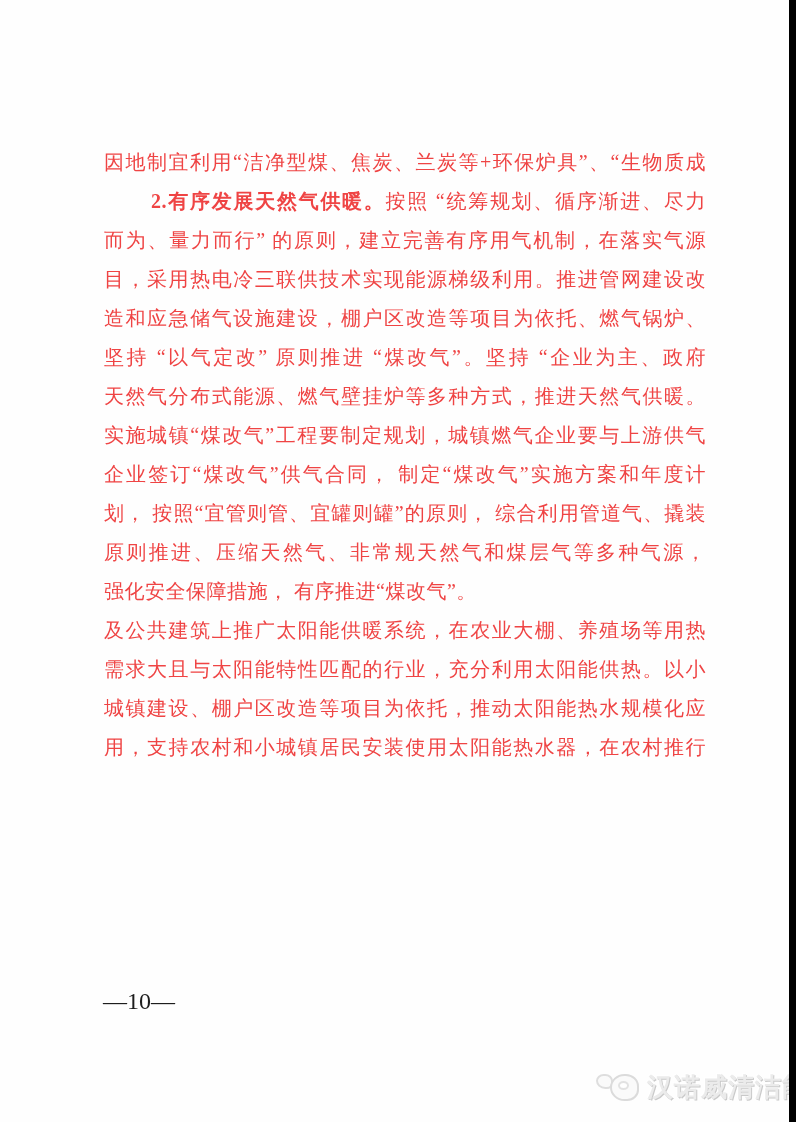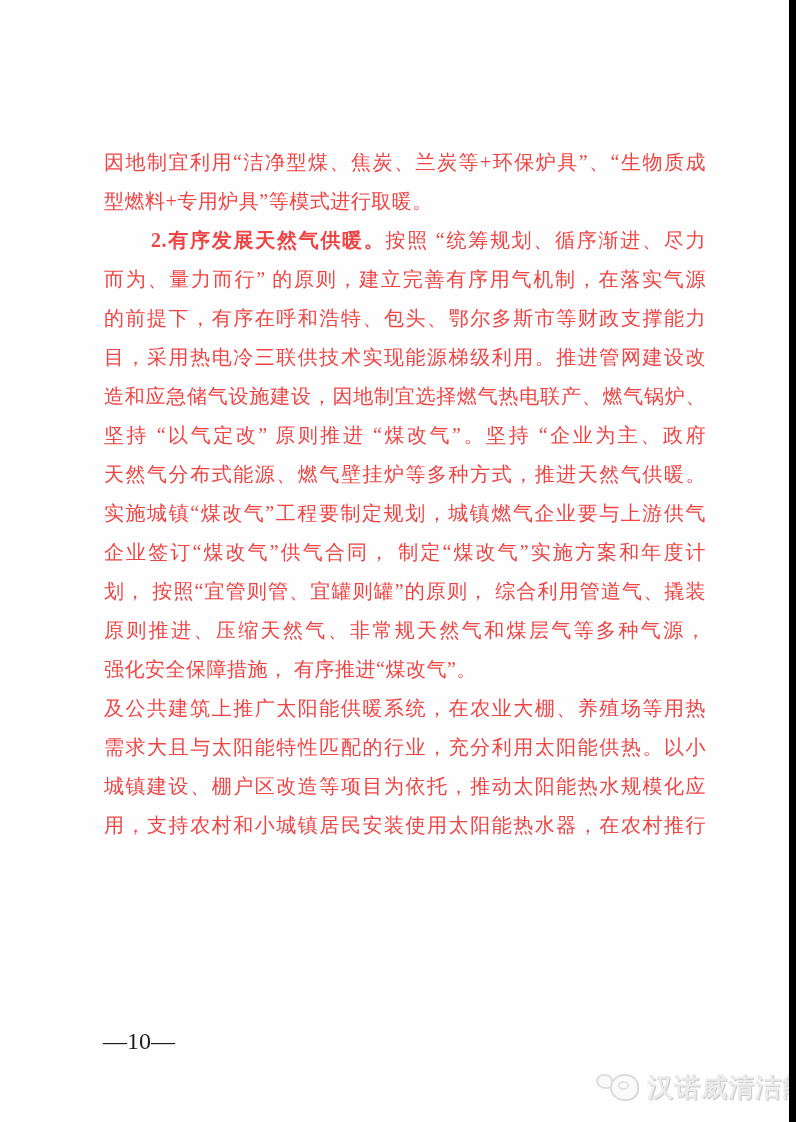--- a/index.html
+++ b/index.html
@@ -38,21 +38,20 @@
   .line.nofill { text-align-last: left; }
   .line.indent { text-indent: 1.8em; }
   .line b.lead { font-weight: bold; margin-left: 11px; }
   .page-number {
     position: absolute;
     left: 103px;
     top: 988px;
     font-size: 24px;
     color: #1d1d1d;
     letter-spacing: 0px;
-    margin-top: 40px;
   }
   .watermark {
     position: absolute;
     left: 596px;
     top: 1068px;
     display: flex;
     align-items: center;
     gap: 7px;
   }
   .wm-icon { position: relative; width: 44px; height: 38px; display: inline-block; }
@@ -89,26 +88,24 @@
     text-shadow: 1px 1px 0 #c9c9c9, -1px -1px 0 #ffffff;
     white-space: nowrap;
   }
 </style>
 </head>
 <body>
 
 <div class="page">
   <div class="doc-body" id="doc-body">
       <div class="line">因地制宜利用“洁净型煤、焦炭、兰炭等+环保炉具”、“生物质成</div>
-      <div class="line nofill">型燃料+专用炉具”等模式进行取暖。</div>
       <div class="line indent"><b class="lead">2.有序发展天然气供暖。</b>按照 “统筹规划、循序渐进、尽力</div>
       <div class="line">而为、量力而行” 的原则，建立完善有序用气机制，在落实气源</div>
-      <div class="line">的前提下，有序在呼和浩特、包头、鄂尔多斯市等财政支撑能力</div>
       <div class="line">目，采用热电冷三联供技术实现能源梯级利用。推进管网建设改</div>
-      <div class="line">造和应急储气设施建设，因地制宜选择燃气热电联产、燃气锅炉、</div>
+      <div class="line">造和应急储气设施建设，棚户区改造等项目为依托、燃气锅炉、</div>
       <div class="line">坚持 “以气定改” 原则推进 “煤改气”。坚持 “企业为主、政府</div>
       <div class="line">天然气分布式能源、燃气壁挂炉等多种方式，推进天然气供暖。</div>
       <div class="line">实施城镇“煤改气”工程要制定规划，城镇燃气企业要与上游供气</div>
       <div class="line">企业签订“煤改气”供气合同， 制定“煤改气”实施方案和年度计</div>
       <div class="line">划， 按照“宜管则管、宜罐则罐”的原则， 综合利用管道气、撬装</div>
       <div class="line">原则推进、压缩天然气、非常规天然气和煤层气等多种气源，</div>
       <div class="line nofill">强化安全保障措施， 有序推进“煤改气”。</div>
       <div class="line">及公共建筑上推广太阳能供暖系统，在农业大棚、养殖场等用热</div>
       <div class="line">需求大且与太阳能特性匹配的行业，充分利用太阳能供热。以小</div>
       <div class="line">城镇建设、棚户区改造等项目为依托，推动太阳能热水规模化应</div>

